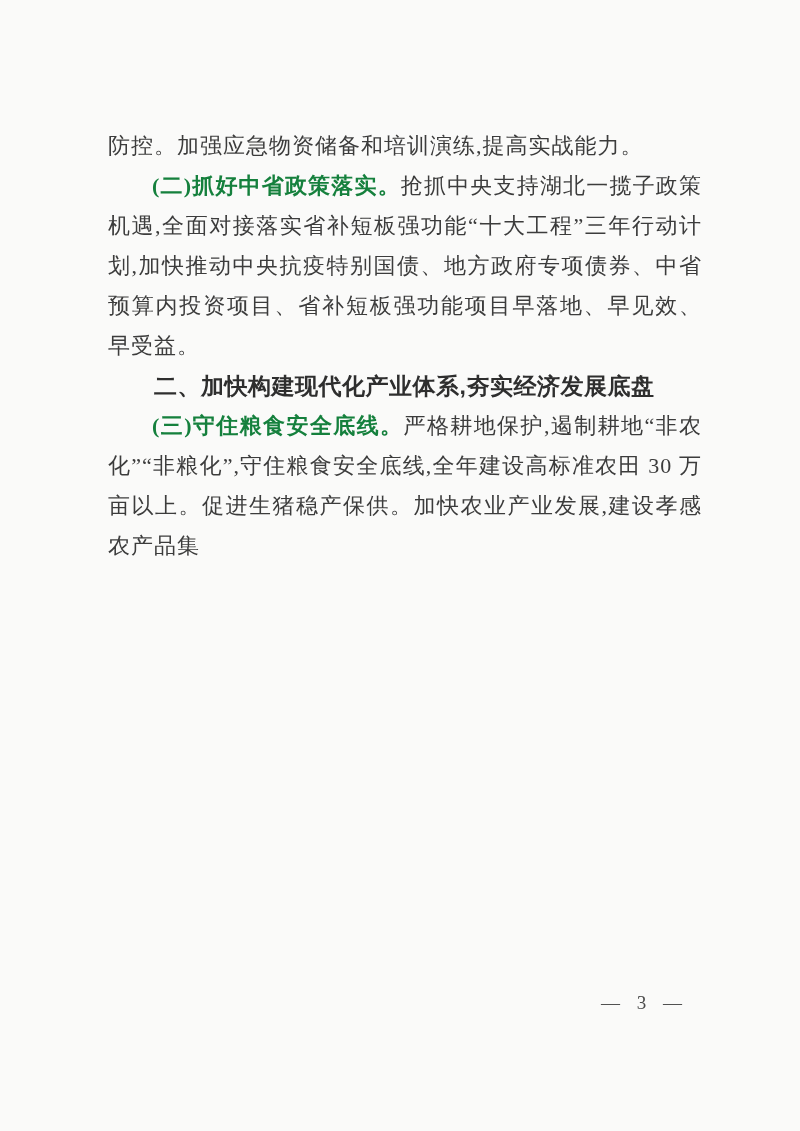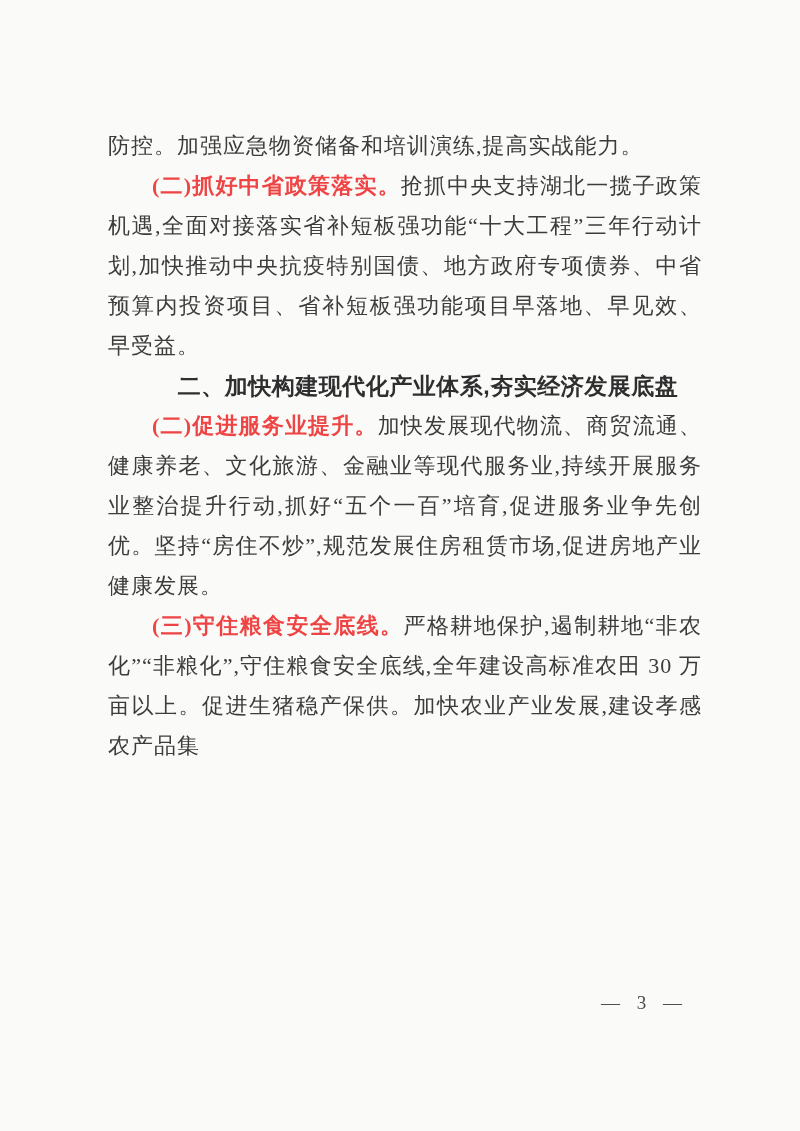--- a/index.html
+++ b/index.html
@@ -29,33 +29,33 @@
   .para {
     margin: 0;
     padding: 0;
     text-indent: 2em;
   }
   .para.no-indent {
     text-indent: 0;
   }
   .lead {
     font-weight: 600;
-    color: #ef4444;
+    color: #15803d;
   }
   .section-heading {
     margin: 0;
     padding: 0;
     text-indent: 2em;
     font-family: "Liberation Sans", "DejaVu Sans", sans-serif;
     font-weight: bold;
     font-size: 23px;
     line-height: 40px;
     color: #2e2e2e;
     letter-spacing: 0.5px;
-    text-align: center;
+    text-align: left;
   }
   .page-footer {
     position: absolute;
     right: 112px;
     top: 992px;
   }
   .page-number {
     font-family: "Liberation Serif", "DejaVu Serif", serif;
     font-size: 19px;
     color: #4a4a4a;
@@ -74,23 +74,20 @@
     </p>
 
     <p class="para">
       <span class="lead">(二)抓好中省政策落实。</span><span>抢抓中央支持湖北一揽子政策机遇,全面对接落实省补短板强功能“十大工程”三年行动计划,加快推动中央抗疫特别国债、地方政府专项债券、中省预算内投资项目、省补短板强功能项目早落地、早见效、早受益。</span>
     </p>
 
 
     <h2 class="section-heading">二、加快构建现代化产业体系,夯实经济发展底盘</h2>
 
 
-    <p class="para">
-      <span class="lead">(二)促进服务业提升。</span><span>加快发展现代物流、商贸流通、健康养老、文化旅游、金融业等现代服务业,持续开展服务业整治提升行动,抓好“五个一百”培育,促进服务业争先创优。坚持“房住不炒”,规范发展住房租赁市场,促进房地产业健康发展。</span>
-    </p>
 
     <p class="para">
       <span class="lead">(三)守住粮食安全底线。</span><span>严格耕地保护,遏制耕地“非农化”“非粮化”,守住粮食安全底线,全年建设高标准农田 30 万亩以上。促进生猪稳产保供。加快农业产业发展,建设孝感农产品集</span>
     </p>
 
   </main>
 
   <footer class="page-footer">
     <span class="page-number">— 3 —</span>
   </footer>

